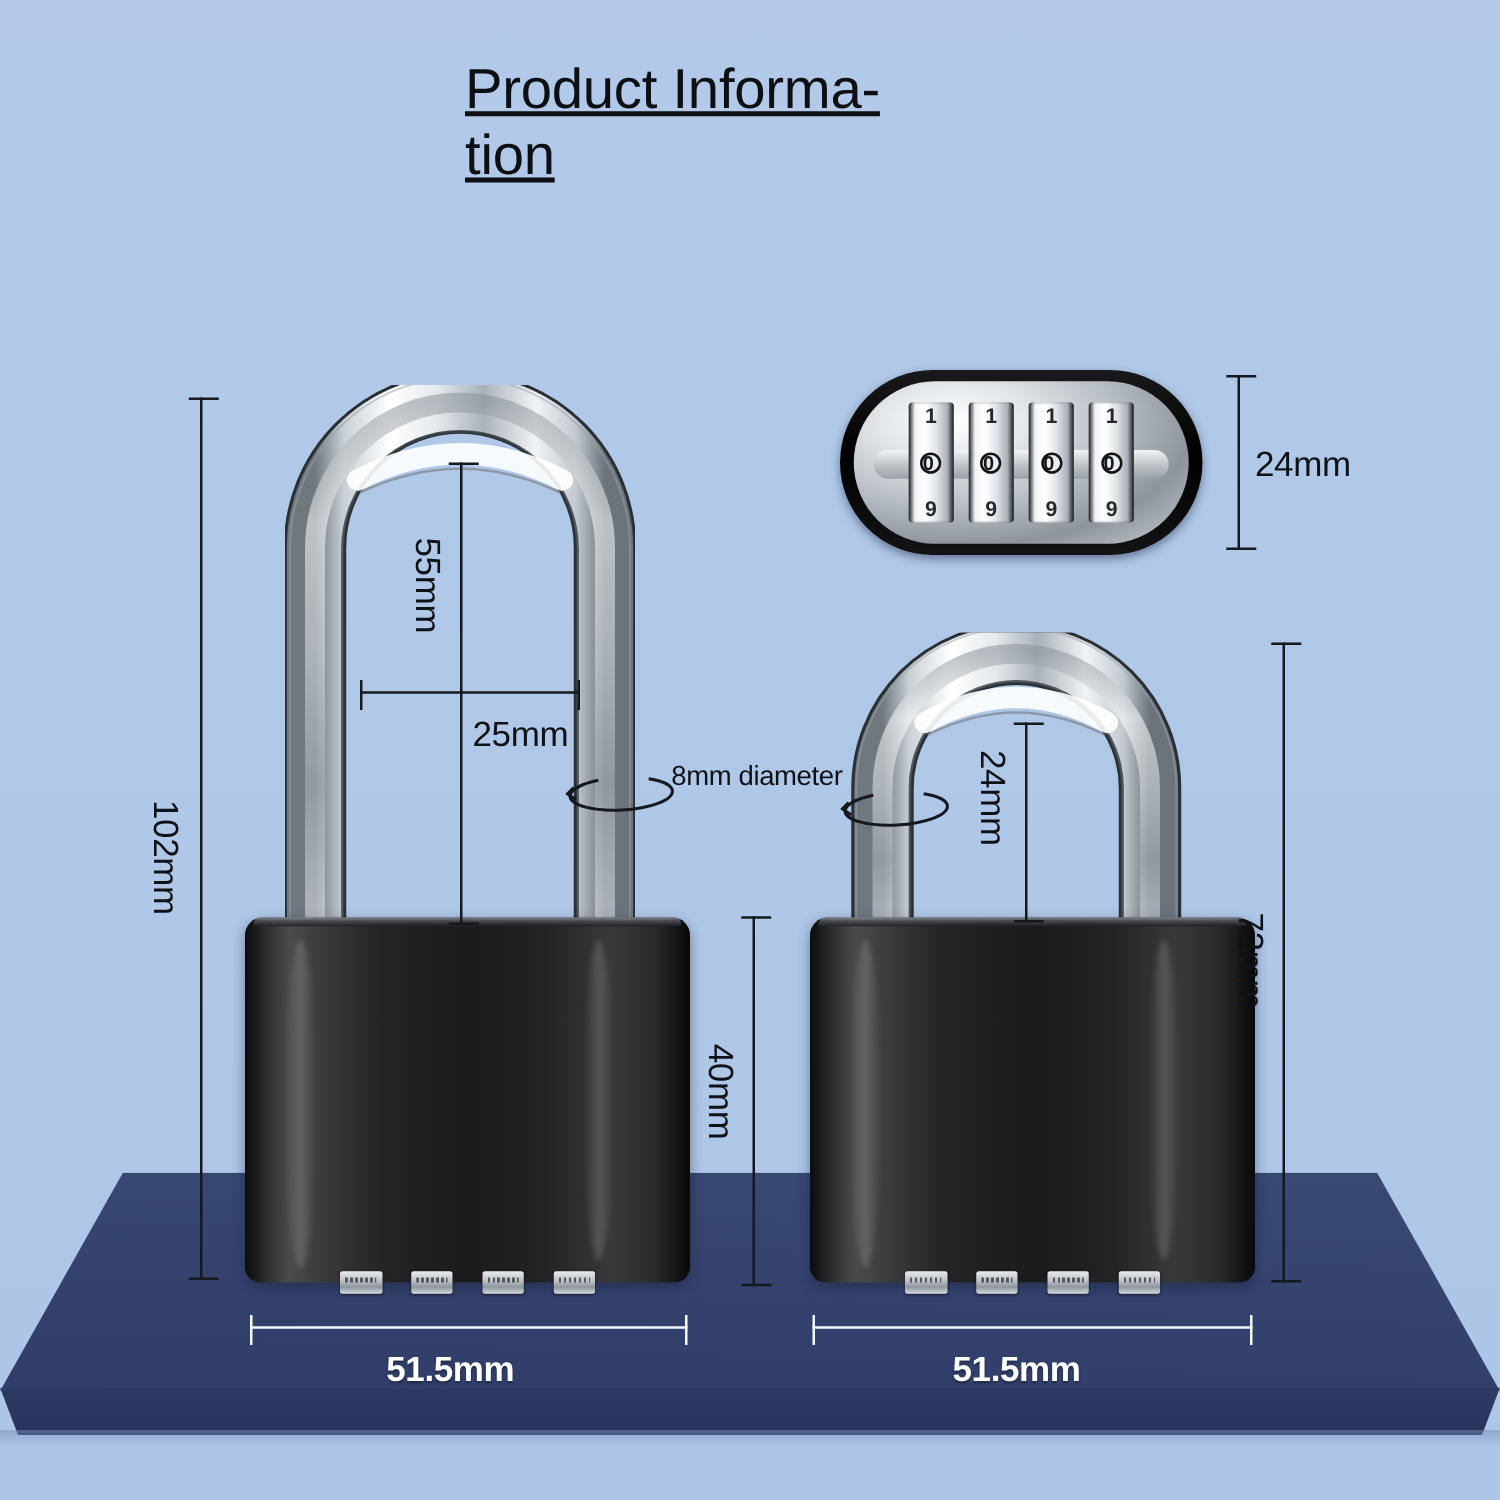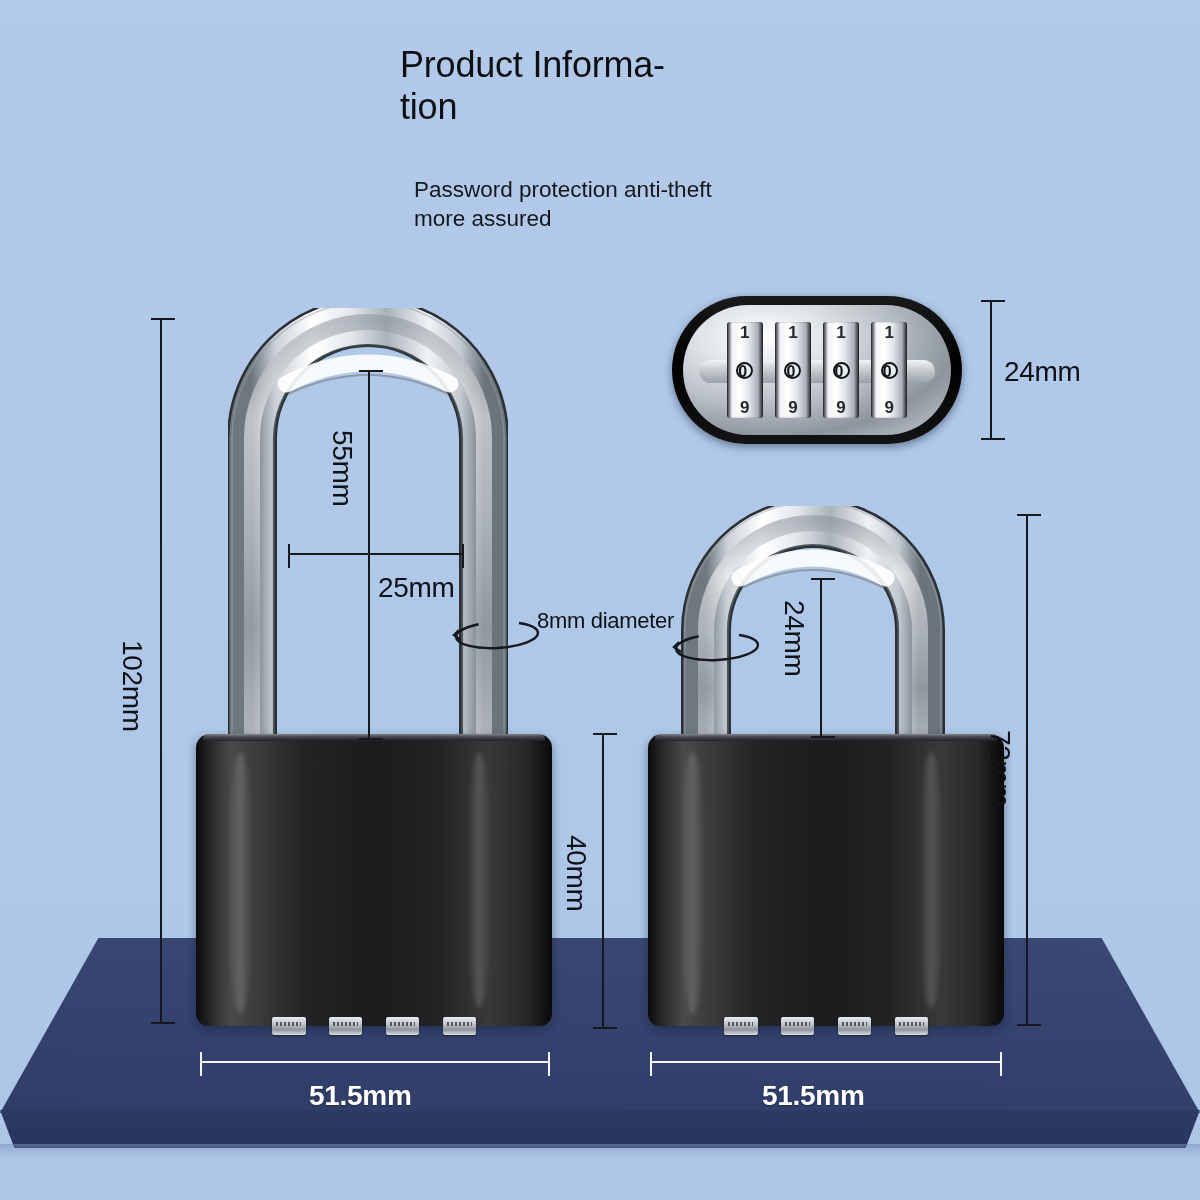--- a/index.html
+++ b/index.html
@@ -12,28 +12,29 @@
   }
   #stage {
     position:relative;
     width:1200px; height:1200px;
     background:linear-gradient(180deg,#b2c9e9 0%, #b0c8e8 55%, #adc6e7 100%);
   }
 
   
   .title {
     position:absolute;
-    left:400px; top:44px;
+    left:372px; top:44px;
     width:400px;
-    font-size:36px;
+    font-size:45px;
     line-height:1.18;
     color:#0d0f12;
     font-weight:400;
     letter-spacing:-0.2px;
     white-space:pre-line;
+    text-decoration:underline;
   }
   .subtitle {
     position:absolute;
     left:414px; top:176px;
     width:400px;
     font-size:22.5px;
     line-height:1.27;
     color:#14171b;
     white-space:pre-line;
   }
@@ -195,22 +196,20 @@
   }
   .wheel .d-top, .wheel .d-bot { opacity:.92; }
 </style>
 </head>
 <body>
 
 <div id="stage">
 
   <div class="title">Product Informa-
 tion</div>
-  <div class="subtitle">Password protection anti-theft
-more assured</div>
 
   <div class="platform">
     <div class="plat-top"></div>
     <div class="plat-front"></div>
     <div class="plat-shadow"></div>
   </div>
 
   <div class="lock" style="left:0; top:0; width:1200px; height:1200px;">
 
     <svg style="position:absolute; left:228px; top:308px;" width="280" height="450" viewBox="0 0 280 450">

